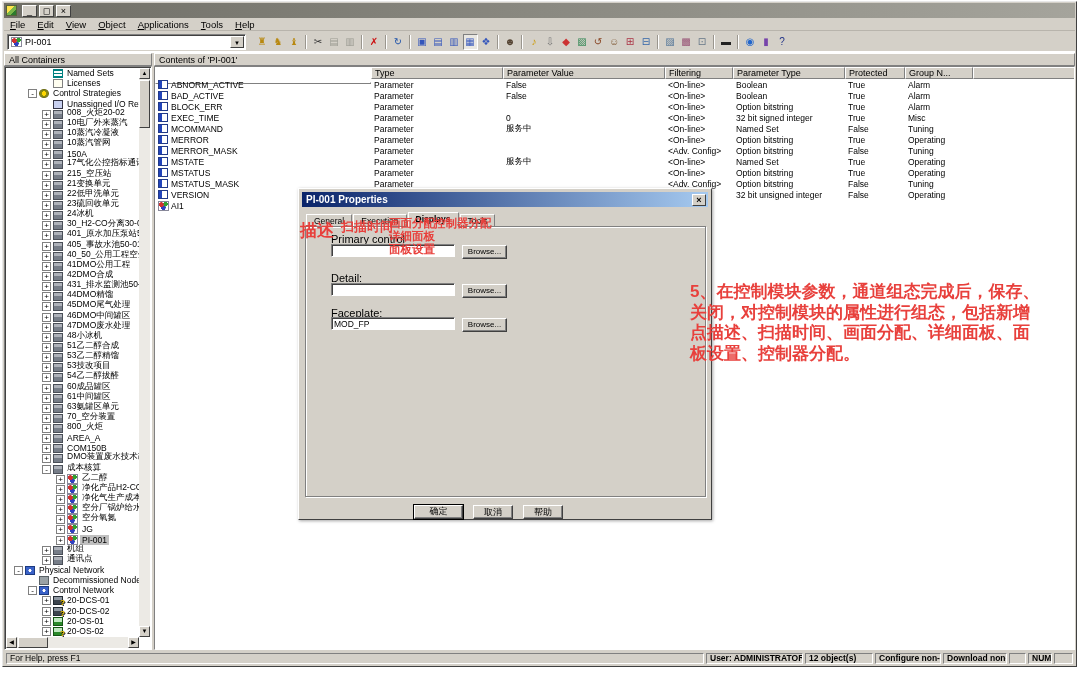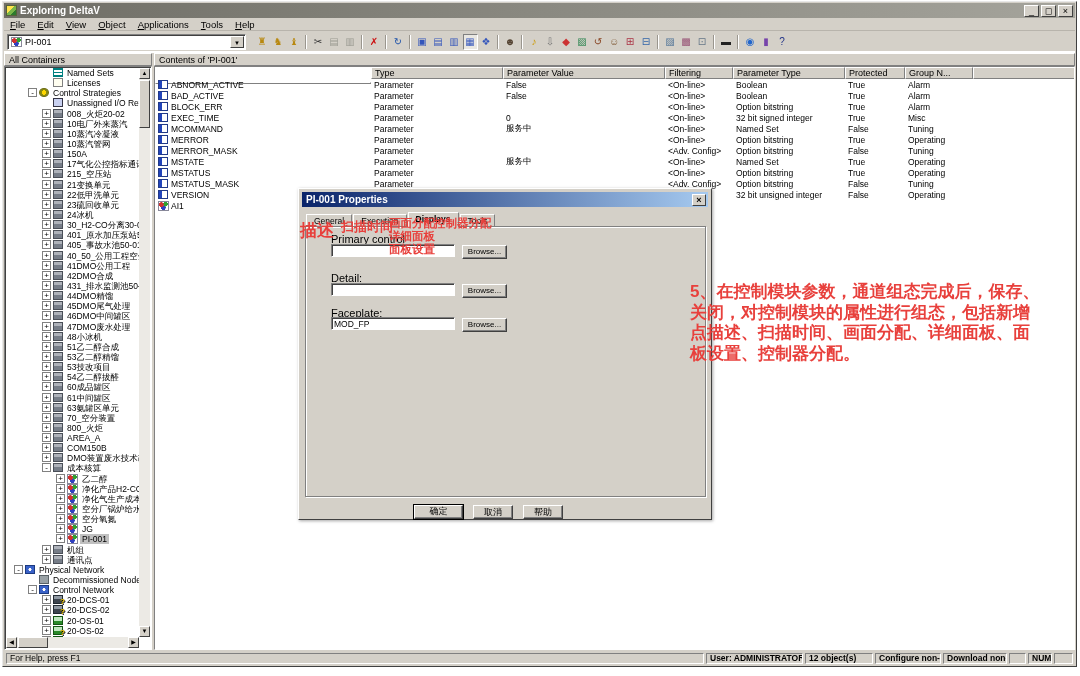--- a/index.html
+++ b/index.html
@@ -33,21 +33,21 @@
   .tsep{width:2px;height:14px;margin:0 3px;border-left:1px solid #9a968e;border-right:1px solid #fff;}
   
   .paneheader{position:absolute;top:51px;height:13px;background:#d4d0c8;font-size:9px;display:flex;align-items:center;
     padding-left:4px;border:1px solid;border-color:#fff #808080 #808080 #fff;}
   #lefthdr{left:1px;width:148px;}
   #righthdr{left:151px;right:1px;}
   
   #treepane{position:absolute;left:1px;top:64px;width:148px;bottom:16px;background:#fff;
     border:1px solid;border-color:#808080 #fff #fff #808080;box-shadow:inset 1px 1px 0 #404040;overflow:hidden;}
   #treerows{position:absolute;left:1px;top:1px;right:12px;bottom:12px;overflow:hidden;}
-  .trow{display:flex;align-items:flex-start;height:10.15px;white-space:nowrap;}
+  .trow{display:flex;align-items:flex-end;height:10.15px;white-space:nowrap;}
   .texp{flex:none;width:9px;height:9px;border:1px solid #808080;background:#fff;font-size:8px;line-height:7px;
     text-align:center;margin-right:2px;color:#000;}
   .tspace{flex:none;width:11px;}
   .tlabel{font-size:8.5px;padding:0 2px;overflow:hidden;}
   .tlabel.sel{background:#c0c0c0;}
   .ticon{flex:none;width:10px;height:9px;margin-right:2px;position:relative;}
   .ic-list{background:#fff;border:1px solid #008080;background-image:repeating-linear-gradient(#008080 0 1px,transparent 1px 3px);}
   .ic-doc{background:#fffef0;border:1px solid #808080;}
   .ic-strategies{background:radial-gradient(circle,#ffd700 45%,#8a8a10 46%);border-radius:50%;border:1px solid #6a6a10;}
   .ic-iobox{background:#c8d0f0;border:1px solid #334;}
@@ -112,21 +112,20 @@
   .anno{position:absolute;color:#e8403c;font-weight:bold;white-space:nowrap;z-index:40;}
   #rednote{position:absolute;left:690px;top:282px;width:388px;color:#e8403c;font-size:17px;line-height:20.6px;
     z-index:40;font-weight:bold;letter-spacing:0px;}
 </style>
 </head>
 <body>
 
 <div id="window">
   <div id="titlebar">
     <span class="appicon"></span>
-    <span id="titletext">Exploring DeltaV</span>
     <span id="winbtns" style="display:flex;">
         <span class="winbtn">_</span>
         <span class="winbtn">◻</span>
         <span class="winbtn">×</span>
       </span>
   </div>
 
   <div id="menubar">
       <span class="menuitem"><u>F</u>ile</span>
       <span class="menuitem"><u>E</u>dit</span>

